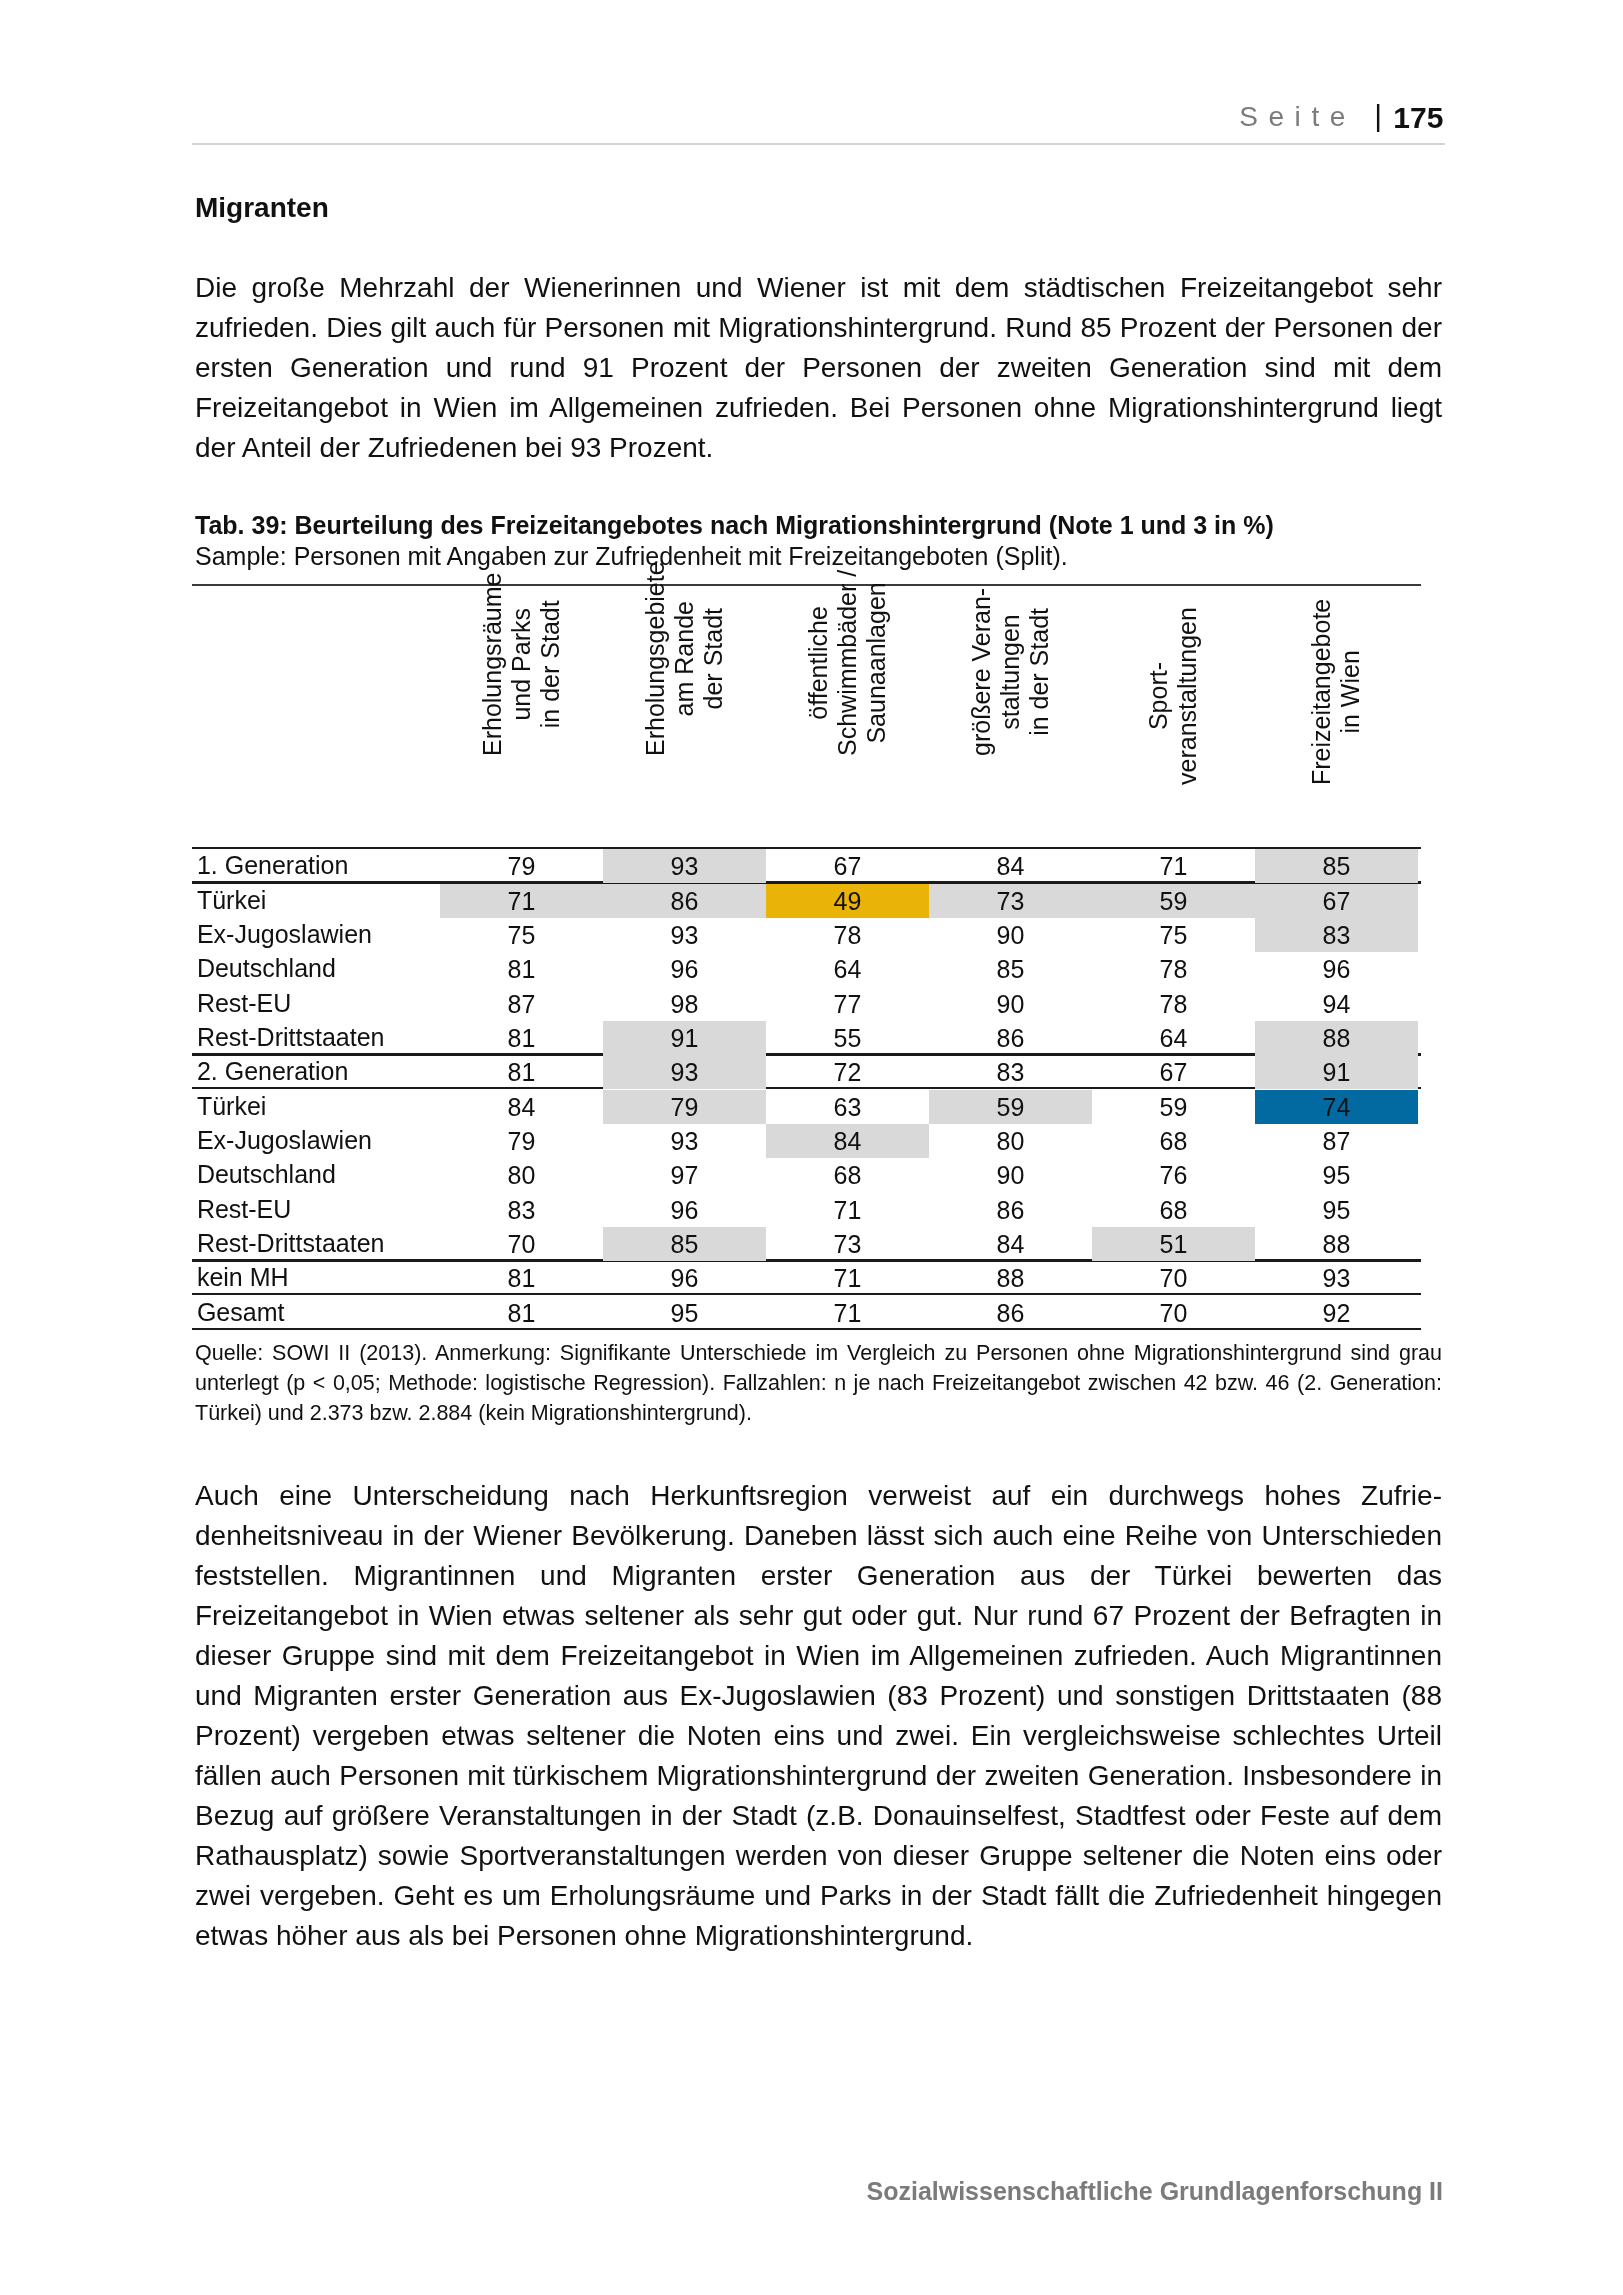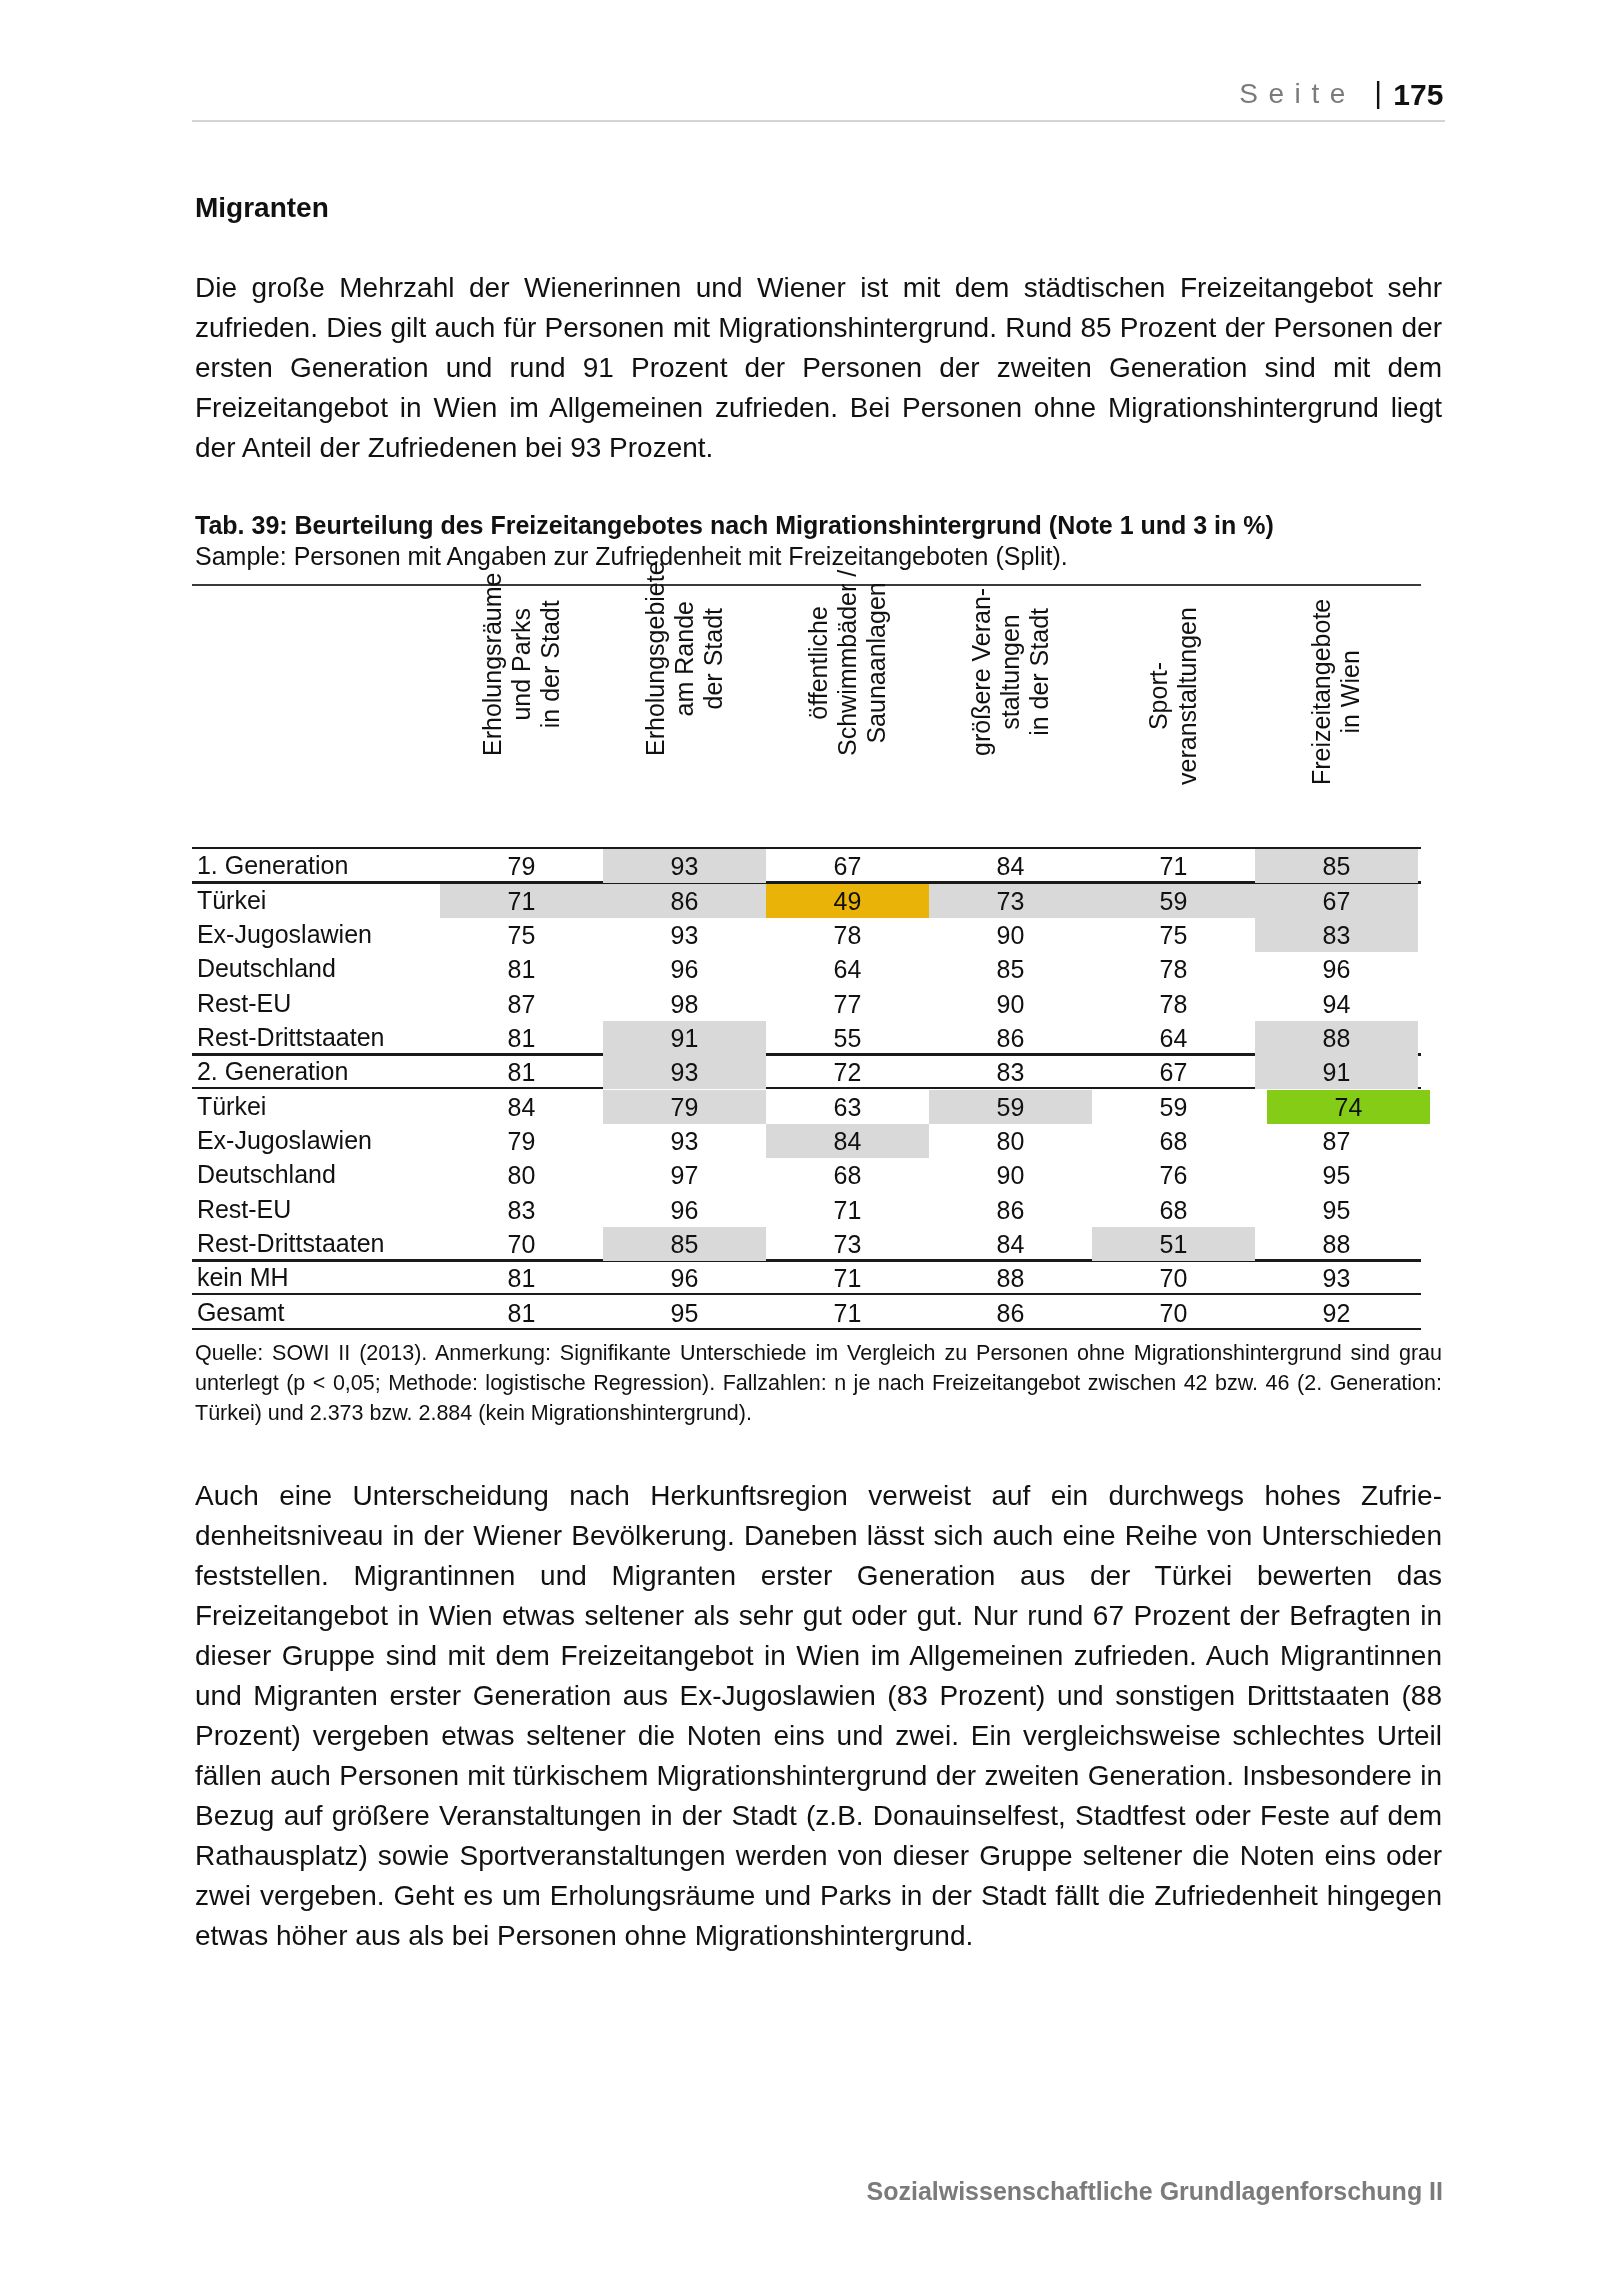--- a/index.html
+++ b/index.html
@@ -1,21 +1,21 @@
 <!DOCTYPE html>
 <html style="font-size:13px"><head>
 <meta charset="utf-8">
 <style>
   html, body { margin: 0; padding: 0; background: #ffffff; }
   body { width: 1623px; height: 2295px; position: relative; overflow: hidden;
          font-family: "Liberation Sans", sans-serif; color: #111; }
   .abs { position: absolute; }
 
   
-  #hdr { left: 192px; top: 78px; width: 1253px; height: 42px; border-bottom: 2.4px solid #d4d4d4; }
+  #hdr { left: 192px; top: 101px; width: 1253px; height: 42px; border-bottom: 2.4px solid #d4d4d4; }
   #hdr-seite { right: 89px; top: 0; font-size: 28px; color: #7b7b7b; letter-spacing: 10.6px; }
   #hdr-sep { right: 63px; top: -1.6px; font-size: 30px; color: #111; }
   #hdr-num { right: 1.6px; top: 0; font-size: 30px; font-weight: bold; color: #111; }
 
   #section-title { left: 195px; top: 192px; font-size: 28px; font-weight: bold; }
 
   .para { left: 195px; width: 1247px; font-size: 28px; line-height: 40px;
           text-align: justify; margin: 0; hyphens: manual; }
   #para1 { top: 268px; }
   #para2 { top: 1476px; }
@@ -161,21 +161,21 @@
         <span class="cell" style="left: 900px;">67</span>
         <span class="cell sig" style="background: rgb(217, 217, 217); left: 1063px;">91</span>
       </div>
       <div class="trow" style="top: 506px;">
         <span class="lbl">Türkei</span>
         <span class="cell" style="left: 248px;">84</span>
         <span class="cell sig" style="background: rgb(217, 217, 217); left: 411px;">79</span>
         <span class="cell" style="left: 574px;">63</span>
         <span class="cell sig" style="background: rgb(217, 217, 217); left: 737px;">59</span>
         <span class="cell" style="left: 900px;">59</span>
-        <span class="cell sig" style="background: #84cc16; left: 1063px; margin-left: 12px;">74</span>
+        <span class="cell sig" style="background: #0369a1; left: 1063px;">74</span>
       </div>
       <div class="trow" style="top: 540px;">
         <span class="lbl">Ex-Jugoslawien</span>
         <span class="cell" style="left: 248px;">79</span>
         <span class="cell" style="left: 411px;">93</span>
         <span class="cell sig" style="background: rgb(217, 217, 217); left: 574px;">84</span>
         <span class="cell" style="left: 737px;">80</span>
         <span class="cell" style="left: 900px;">68</span>
         <span class="cell" style="left: 1063px;">87</span>
       </div>

